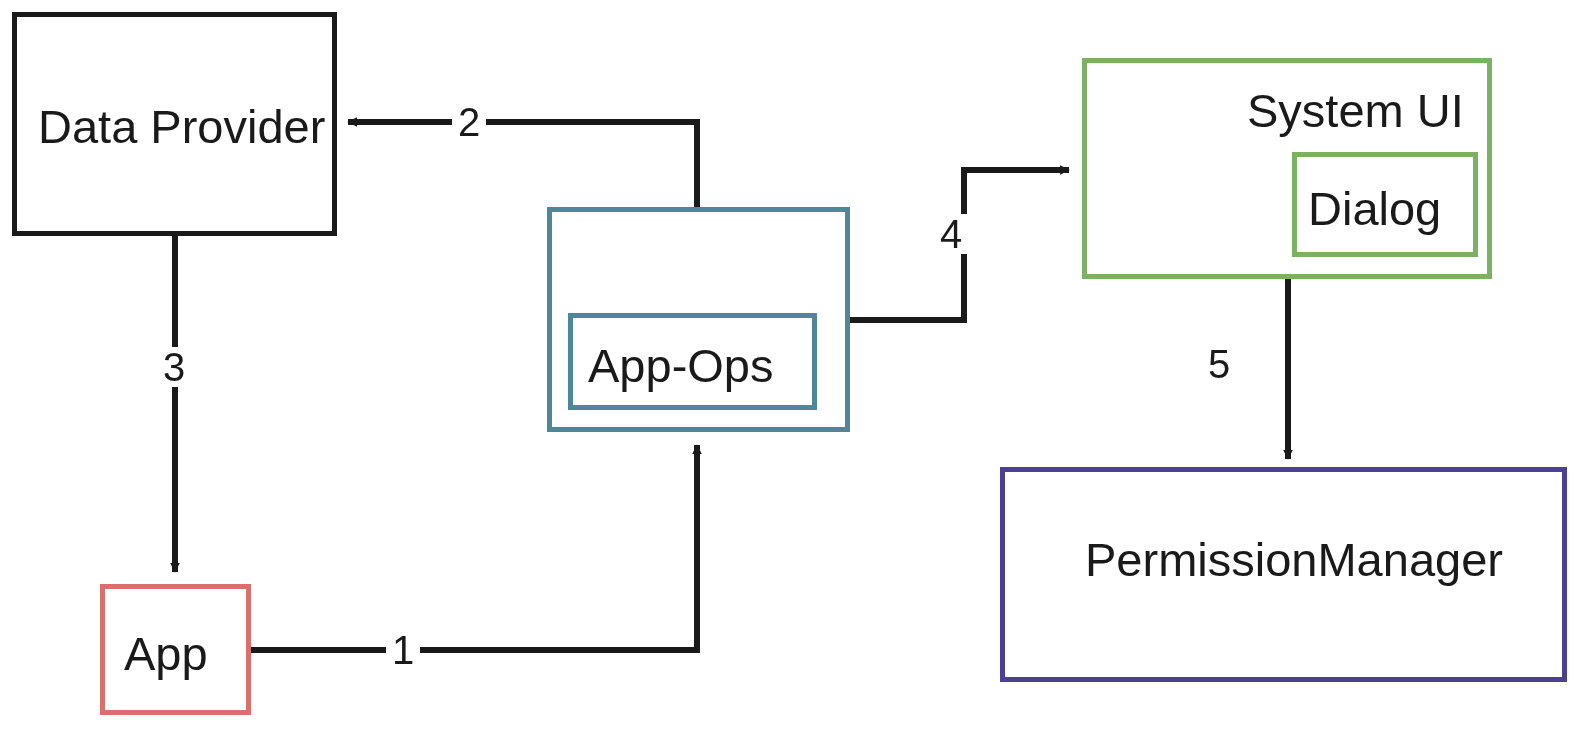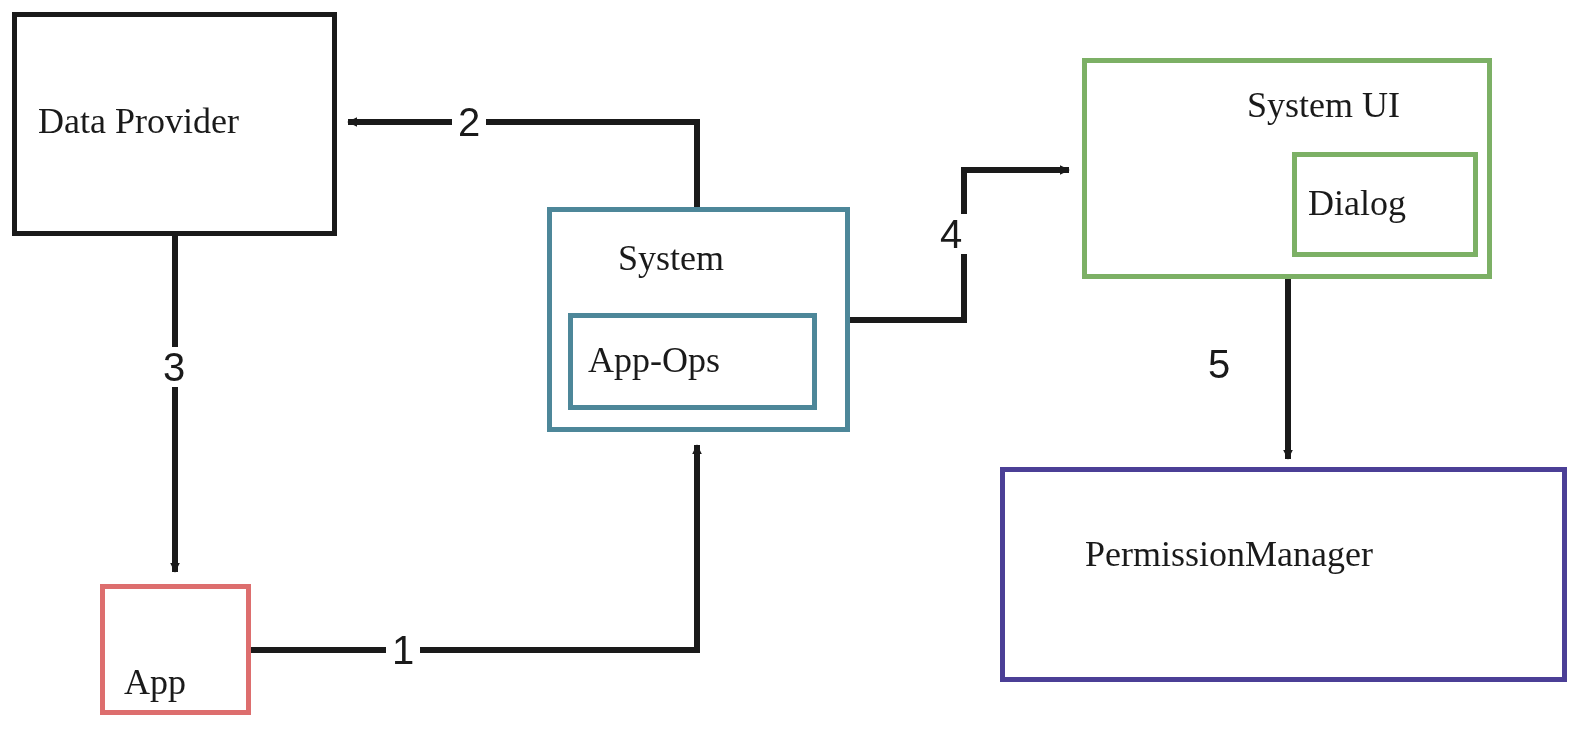--- a/index.html
+++ b/index.html
@@ -16,24 +16,23 @@
     overflow: hidden;
   }
   .node {
     position: absolute;
     box-sizing: border-box;
     background: #ffffff;
   }
   .node-label {
     position: absolute;
     color: #1a1a1a;
-    font-size: 36px;
+    font-size: 47px;
     line-height: 1;
     white-space: nowrap;
-    font-family: Liberation Serif, serif;
   }
   .edge-label {
     position: absolute;
     color: #1a1a1a;
     font-size: 40px;
     line-height: 1;
     background: #ffffff;
     padding: 0 6px;
     white-space: nowrap;
     text-align: center;
@@ -67,24 +66,23 @@
 
     <path d="M850,320 L964,320 L964,170 L1069,170" fill="none" stroke="#1a1a1a" stroke-width="6" stroke-linejoin="miter" marker-end="url(#ah)"></path>
 
     <path d="M1288,279 L1288,459" fill="none" stroke="#1a1a1a" stroke-width="6" stroke-linejoin="miter" marker-end="url(#ah)"></path>
   </svg>
 
   <div class="node" style="left:12px; top:12px; width:325px; height:224px; border:5px solid #1a1a1a;"></div>
   <div class="node-label" style="left:38px; top:103px;">Data Provider</div>
 
   <div class="node" style="left:100px; top:584px; width:151px; height:131px; border:5px solid #dd6e6e;"></div>
-  <div class="node-label" style="left:124px; top:664px;">App</div>
+  <div class="node-label" style="left:124px; top:630px;">App</div>
 
   <div class="node" style="left:547px; top:207px; width:303px; height:225px; border:5px solid #4d8799;"></div>
-  <div class="node-label" style="left:618px; top:240px;">System</div>
 
   <div class="node" style="left:568px; top:313px; width:249px; height:97px; border:5px solid #4d8799;"></div>
   <div class="node-label" style="left:588px; top:342px;">App-Ops</div>
 
   <div class="node" style="left:1082px; top:58px; width:410px; height:221px; border:5px solid #7cb065;"></div>
   <div class="node-label" style="left:1247px; top:87px;">System UI</div>
 
   <div class="node" style="left:1292px; top:152px; width:186px; height:105px; border:5px solid #7cb065;"></div>
   <div class="node-label" style="left:1308px; top:185px;">Dialog</div>
 

